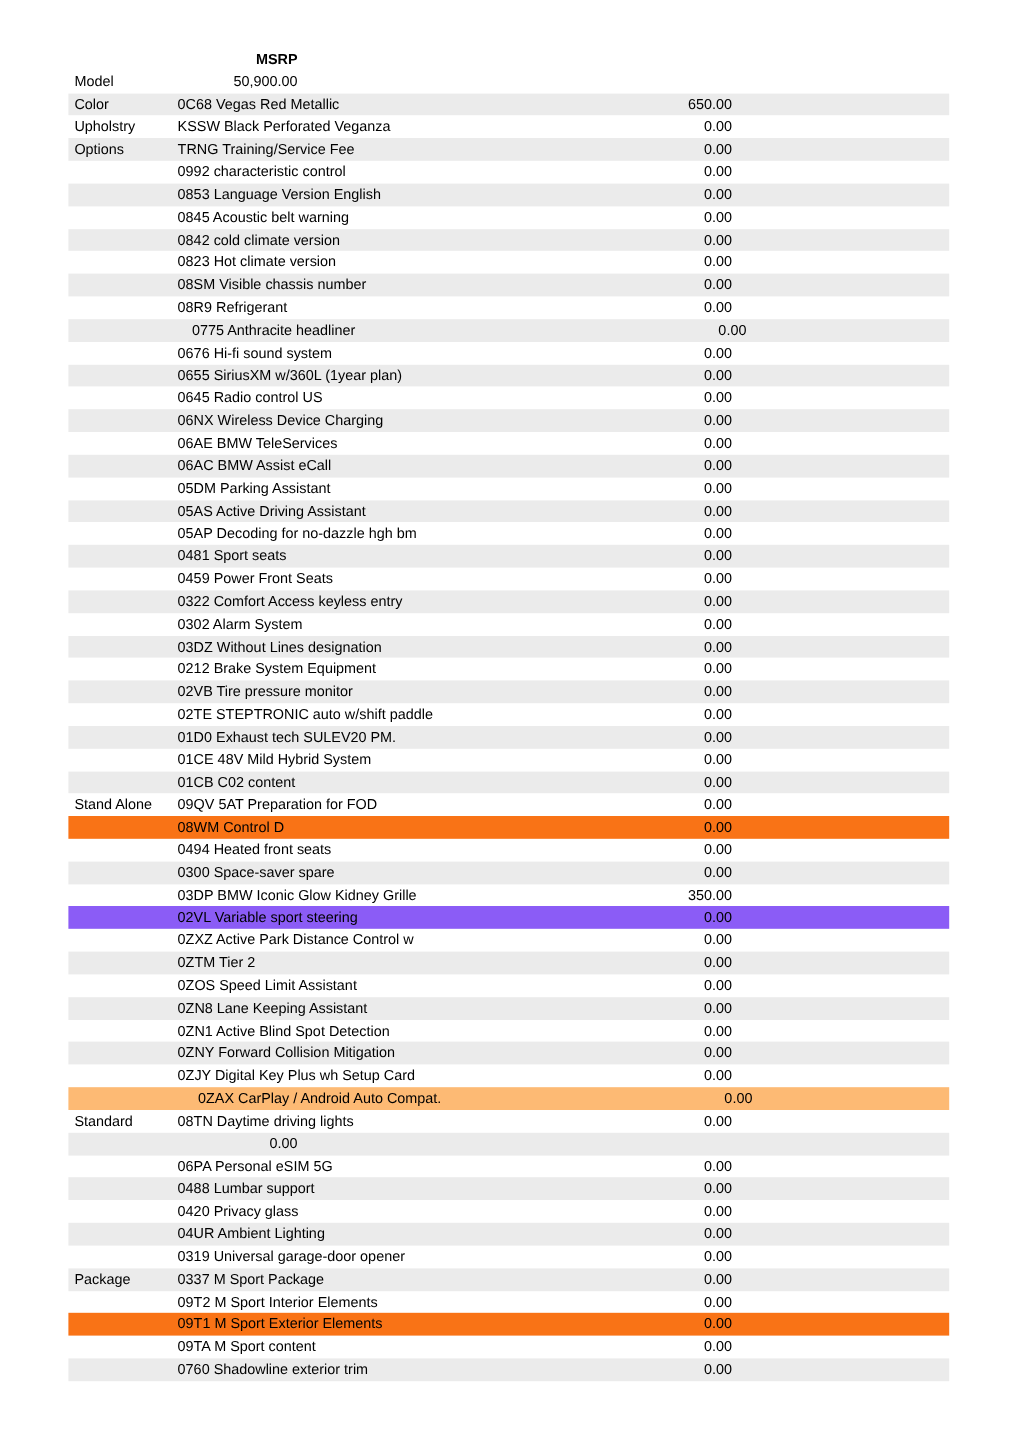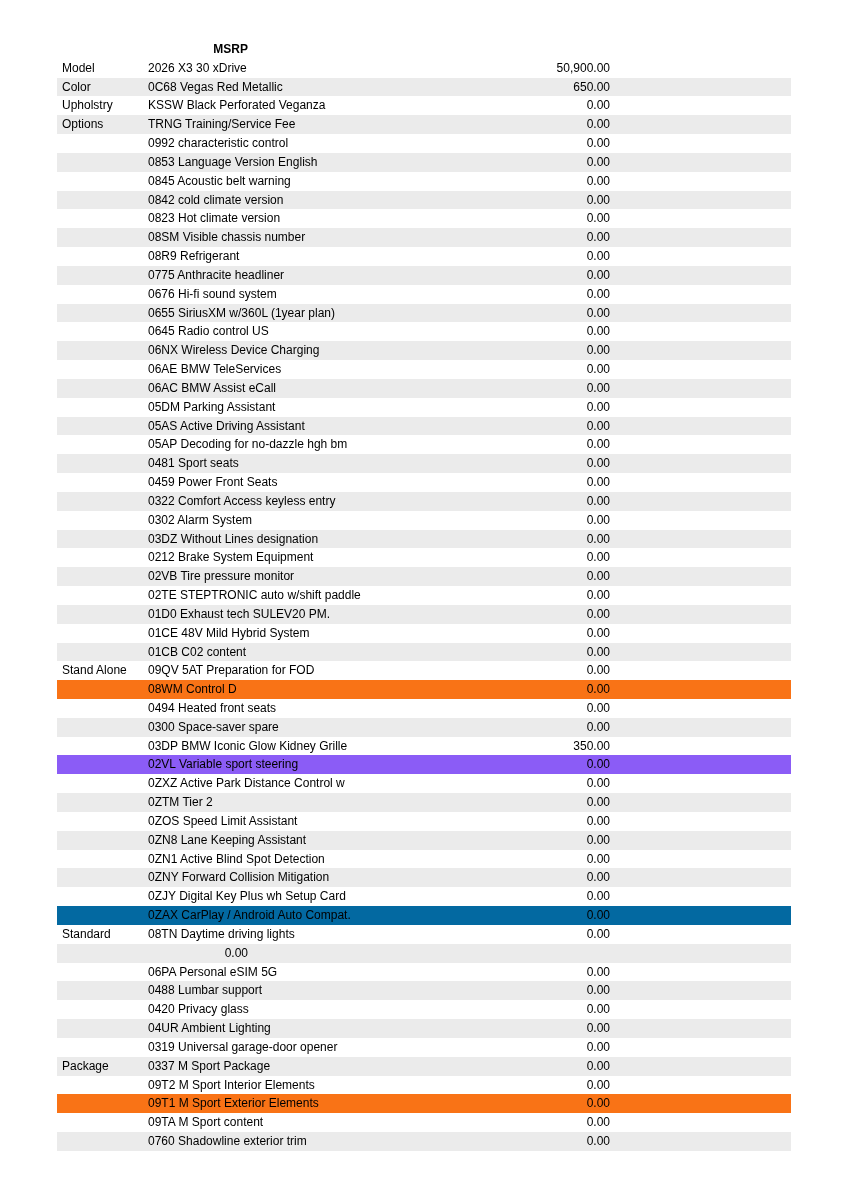--- a/index.html
+++ b/index.html
@@ -56,21 +56,20 @@
 
 <div class="table">
   <div class="header-row">
     <div class="cell cat"></div>
     <div class="cell msrp bold">MSRP</div>
     <div class="cell filler"></div>
   </div>
   <div id="rows">
       <div class="row">
         <div class="cell cat">Model</div>
-        <div class="cell desc">2026 X3 30 xDrive</div>
         <div class="cell msrp">50,900.00</div>
         <div class="cell filler"></div>
       </div>
       <div class="row" style="background: rgb(235, 235, 235);">
         <div class="cell cat">Color</div>
         <div class="cell desc">0C68 Vegas Red Metallic</div>
         <div class="cell msrp">650.00</div>
         <div class="cell filler"></div>
       </div>
       <div class="row">
@@ -120,21 +119,21 @@
         <div class="cell desc">08SM Visible chassis number</div>
         <div class="cell msrp">0.00</div>
         <div class="cell filler"></div>
       </div>
       <div class="row">
         <div class="cell cat"></div>
         <div class="cell desc">08R9 Refrigerant</div>
         <div class="cell msrp">0.00</div>
         <div class="cell filler"></div>
       </div>
-      <div class="row" style="background: rgb(235, 235, 235);">
+      <div class="row" style="background: rgb(235, 235, 235); padding-left: 12px;">
         <div class="cell cat"></div>
         <div class="cell desc">0775 Anthracite headliner</div>
         <div class="cell msrp">0.00</div>
         <div class="cell filler"></div>
       </div>
       <div class="row">
         <div class="cell cat"></div>
         <div class="cell desc">0676 Hi-fi sound system</div>
         <div class="cell msrp">0.00</div>
         <div class="cell filler"></div>
@@ -324,21 +323,21 @@
         <div class="cell desc">0ZNY Forward Collision Mitigation</div>
         <div class="cell msrp">0.00</div>
         <div class="cell filler"></div>
       </div>
       <div class="row">
         <div class="cell cat"></div>
         <div class="cell desc">0ZJY Digital Key Plus wh Setup Card</div>
         <div class="cell msrp">0.00</div>
         <div class="cell filler"></div>
       </div>
-      <div class="row" style="background: #0369a1;">
+      <div class="row" style="background: #fdba74; padding-left: 17px;">
         <div class="cell cat"></div>
         <div class="cell desc">0ZAX CarPlay / Android Auto Compat.</div>
         <div class="cell msrp">0.00</div>
         <div class="cell filler"></div>
       </div>
       <div class="row">
         <div class="cell cat">Standard</div>
         <div class="cell desc">08TN Daytime driving lights</div>
         <div class="cell msrp">0.00</div>
         <div class="cell filler"></div>

